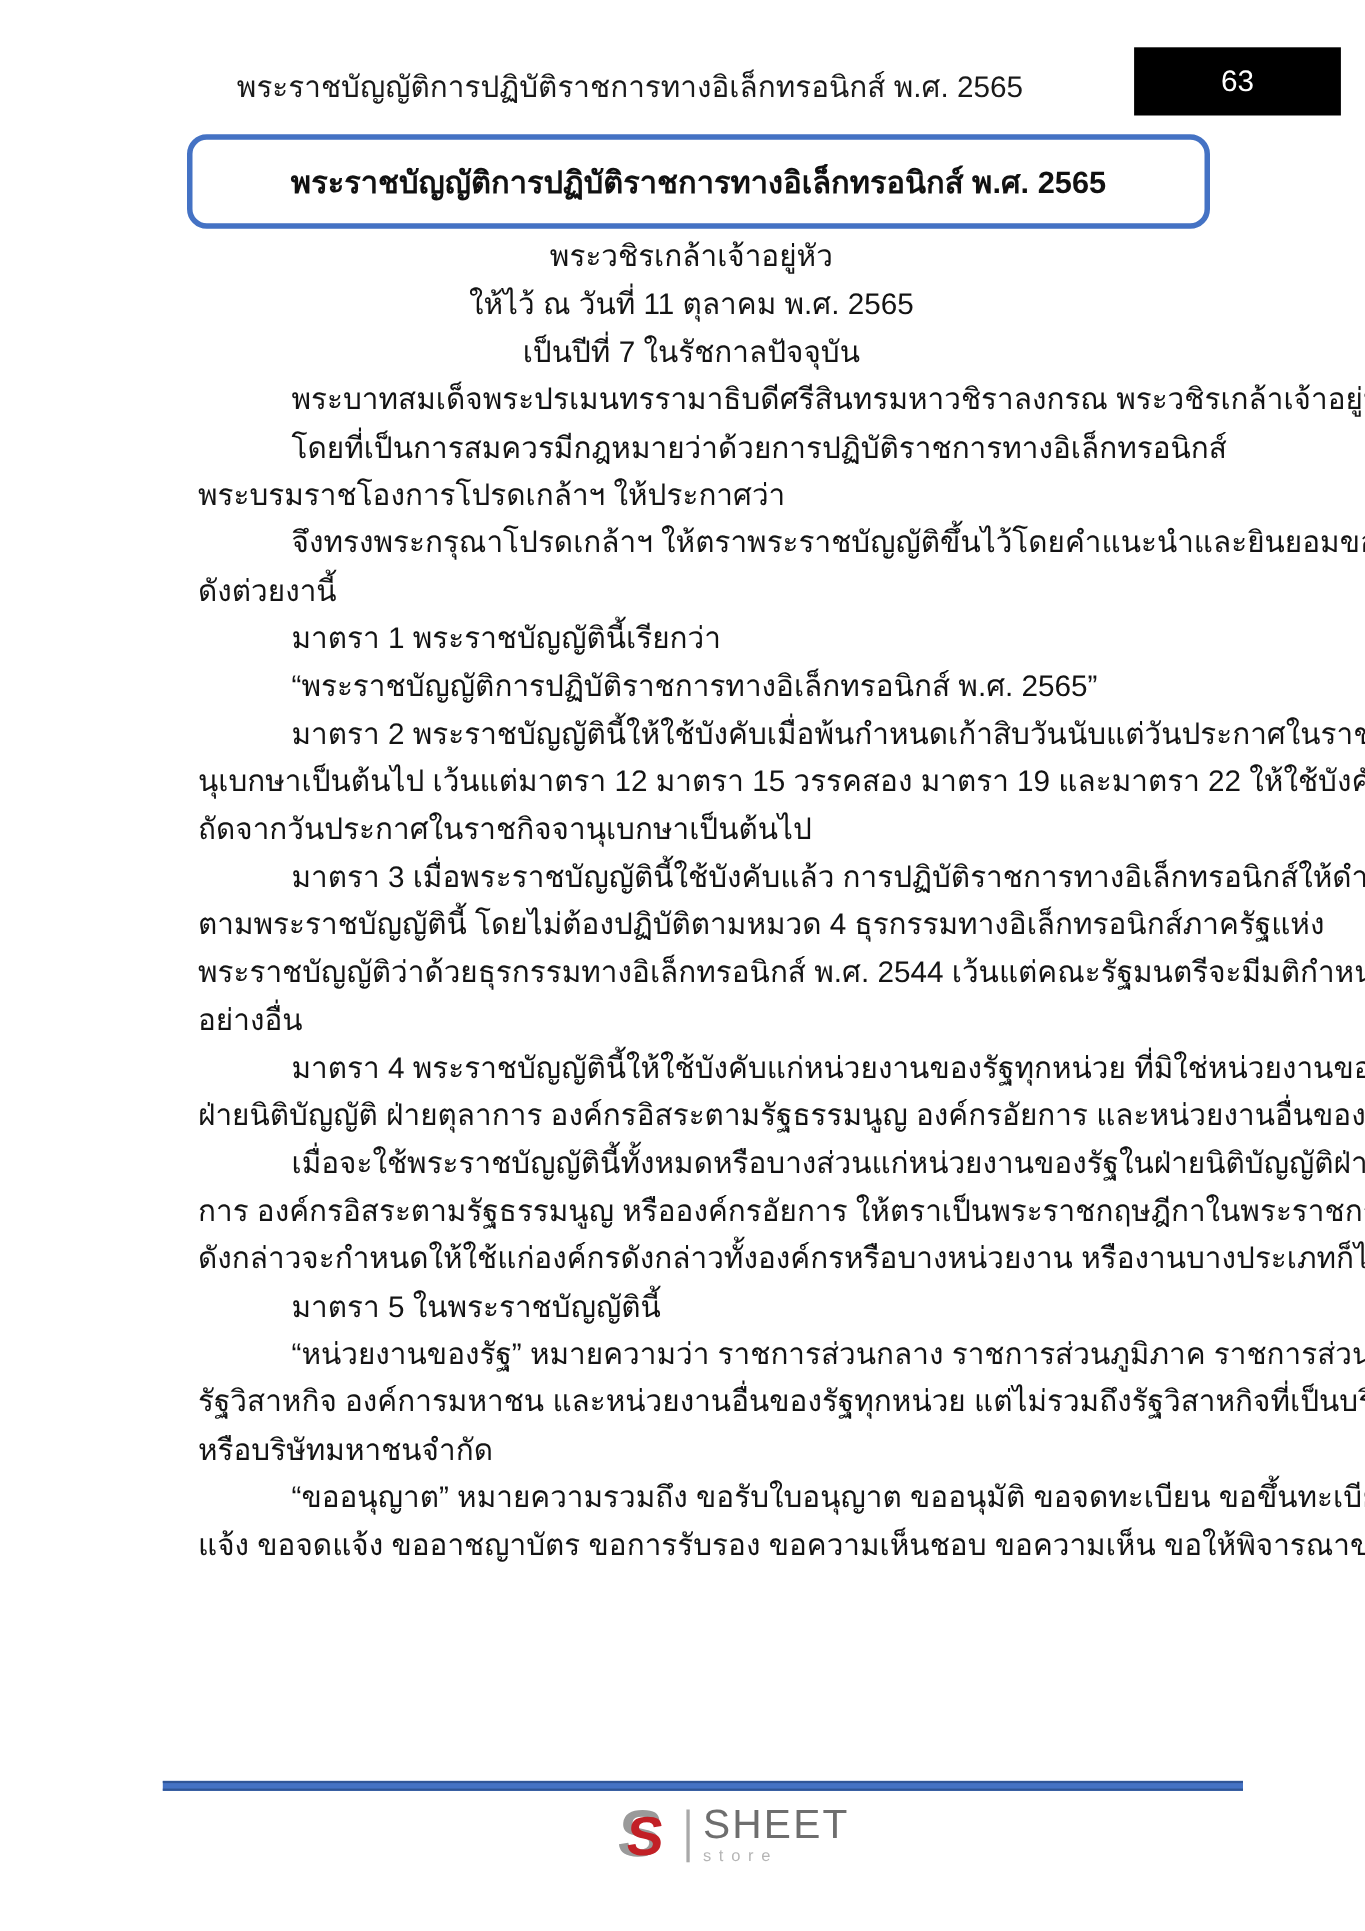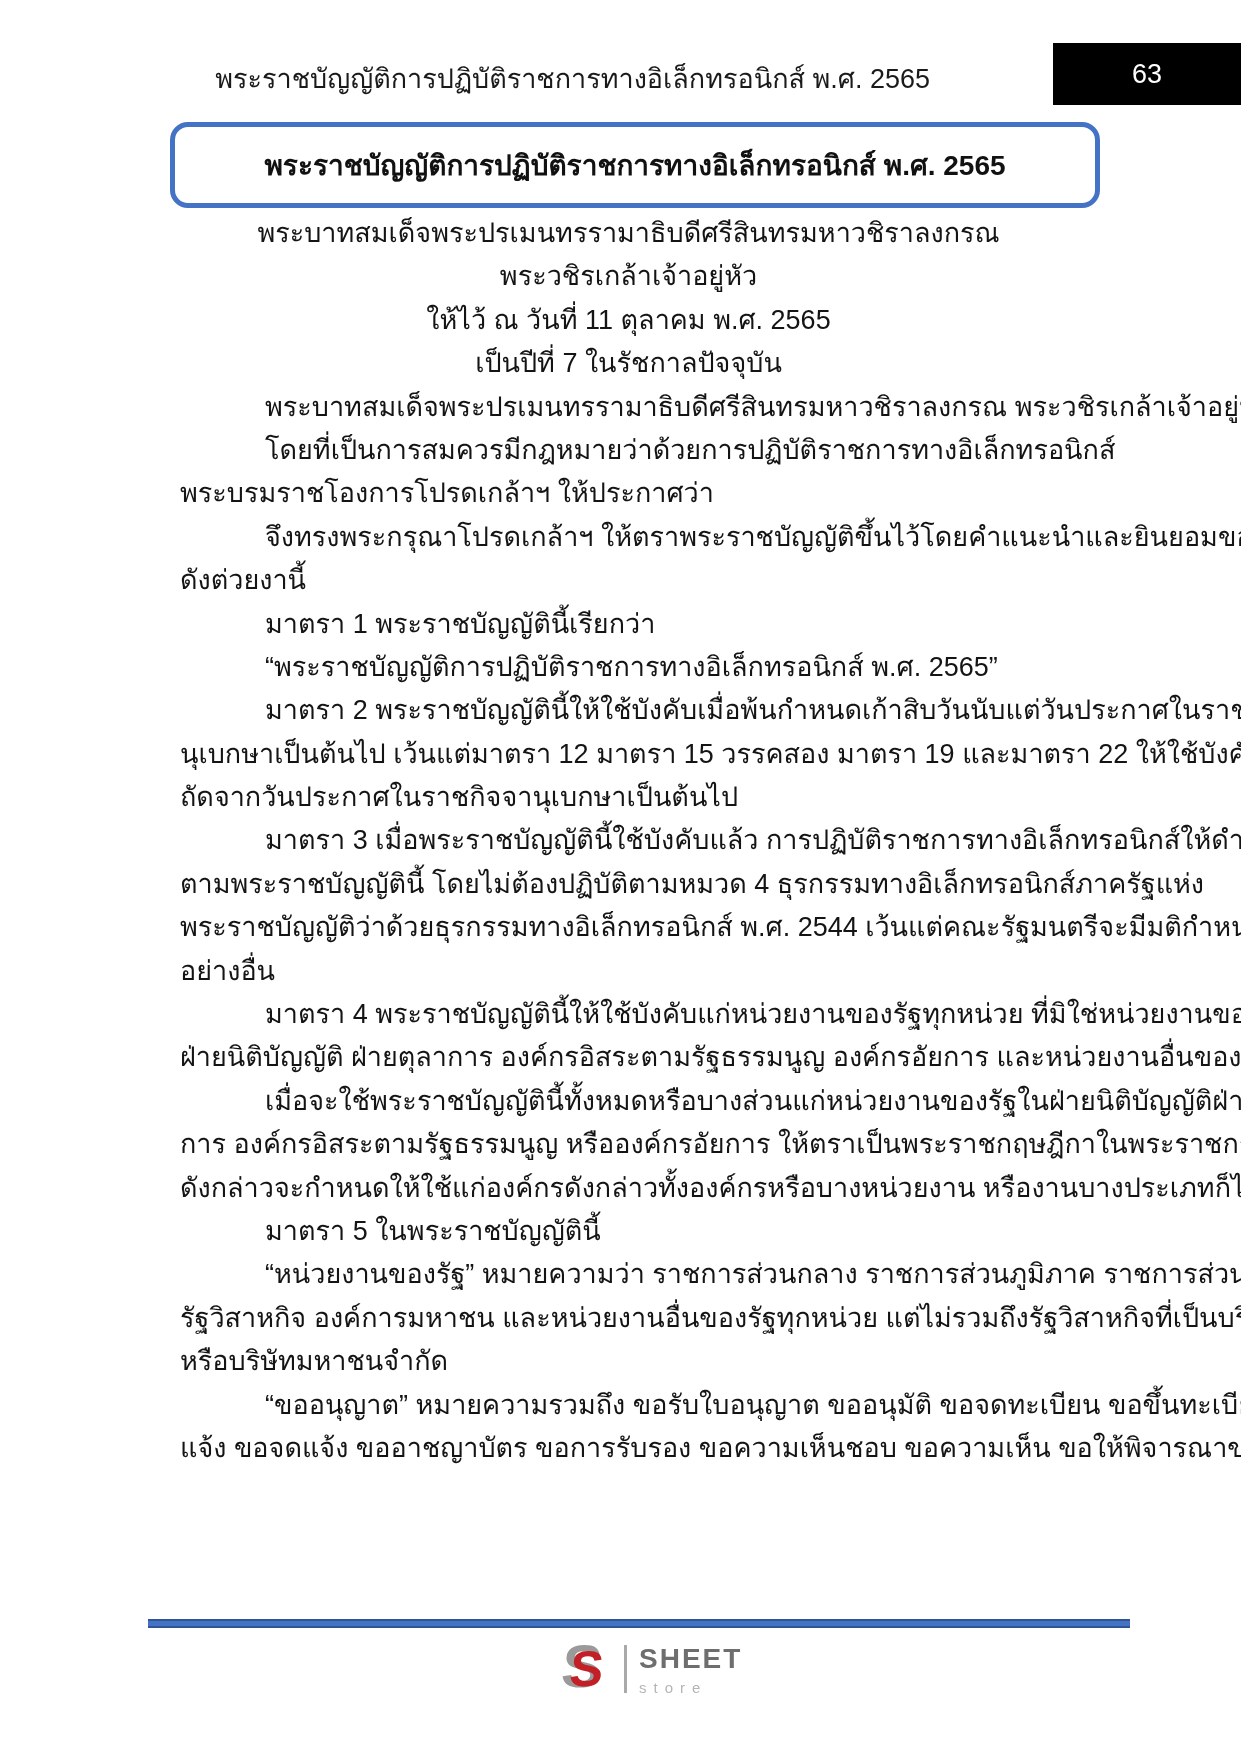--- a/index.html
+++ b/index.html
@@ -10,21 +10,21 @@
     font-family:"Liberation Sans", sans-serif;
     color:#1a1a1a;
     overflow:hidden;
   }
   
   .header-title{
     position:absolute;left:150px;top:57px;width:780px;
     text-align:right;font-size:27px;color:#1a1a1a;white-space:nowrap;
   }
   .page-number-box{
-    position:absolute;left:1053px;top:43px;width:188px;height:62px;
+    position:absolute;left:1031px;top:43px;width:188px;height:62px;
     background:#000000;color:#ffffff;
     display:flex;align-items:center;justify-content:center;
     font-size:27px;
   }
   
   .title-box{
     position:absolute;left:170px;top:122px;width:930px;height:86px;
     box-sizing:border-box;
     border:5px solid #4472C4;border-radius:18px;
     background:#ffffff;
@@ -65,21 +65,21 @@
   .logo-mark .s-front{
     position:absolute;left:10px;top:4px;
     font-size:50px;font-weight:bold;color:#C22026;
     transform:skewX(-6deg);
   }
   .logo-divider{
     width:3px;height:48px;background:#A9A9A9;margin:0 12px 0 6px;flex:0 0 auto;
   }
   .logo-text{display:flex;flex-direction:column;justify-content:center;}
   .logo-name{
-    font-size:28px;font-weight:bold;color:#6E6E6E;letter-spacing:2px;line-height:36px;
+    font-size:37px;font-weight:normal;color:#6E6E6E;letter-spacing:2px;line-height:36px;
   }
   .logo-sub{
     font-size:15px;color:#B5B5B5;letter-spacing:7px;line-height:18px;margin-top:2px;
   }
 </style>
 </head>
 <body>
 
 <div class="page">
 
@@ -87,21 +87,20 @@
 
   <div class="page-number-box">
     <span>63</span>
   </div>
 
   <div class="title-box">
     <span class="t">พระราชบัญญัติการปฏิบัติราชการทางอิเล็กทรอนิกส์ พ.ศ. 2565</span>
   </div>
 
   <div class="body-block">
-    <div class="line center"><b></b><span>พระบาทสมเด็จพระปรเมนทรรามาธิบดีศรีสินทรมหาวชิราลงกรณ</span></div>
     <div class="line center"><b></b><span>พระวชิรเกล้าเจ้าอยู่หัว</span></div>
     <div class="line center"><b></b><span>ให้ไว้ ณ วันที่ 11 ตุลาคม พ.ศ. 2565</span></div>
     <div class="line center"><b></b><span>เป็นปีที่ 7 ในรัชกาลปัจจุบัน</span></div>
     <div class="line indent"><b></b><span>พระบาทสมเด็จพระปรเมนทรรามาธิบดีศรีสินทรมหาวชิราลงกรณ พระวชิรเกล้าเจ้าอยู่หัวมี</span></div>
     <div class="line indent"><b></b><span>โดยที่เป็นการสมควรมีกฎหมายว่าด้วยการปฏิบัติราชการทางอิเล็กทรอนิกส์</span></div>
     <div class="line"><b></b><span>พระบรมราชโองการโปรดเกล้าฯ ให้ประกาศว่า</span></div>
     <div class="line indent"><b></b><span>จึงทรงพระกรุณาโปรดเกล้าฯ ให้ตราพระราชบัญญัติขึ้นไว้โดยคำแนะนำและยินยอมของรัฐสภา</span></div>
     <div class="line"><b></b><span>ดังต่วยงานี้</span></div>
     <div class="line indent"><b>มาตรา 1 </b><span>พระราชบัญญัตินี้เรียกว่า</span></div>
     <div class="line indent"><b></b><span>“พระราชบัญญัติการปฏิบัติราชการทางอิเล็กทรอนิกส์ พ.ศ. 2565”</span></div>

